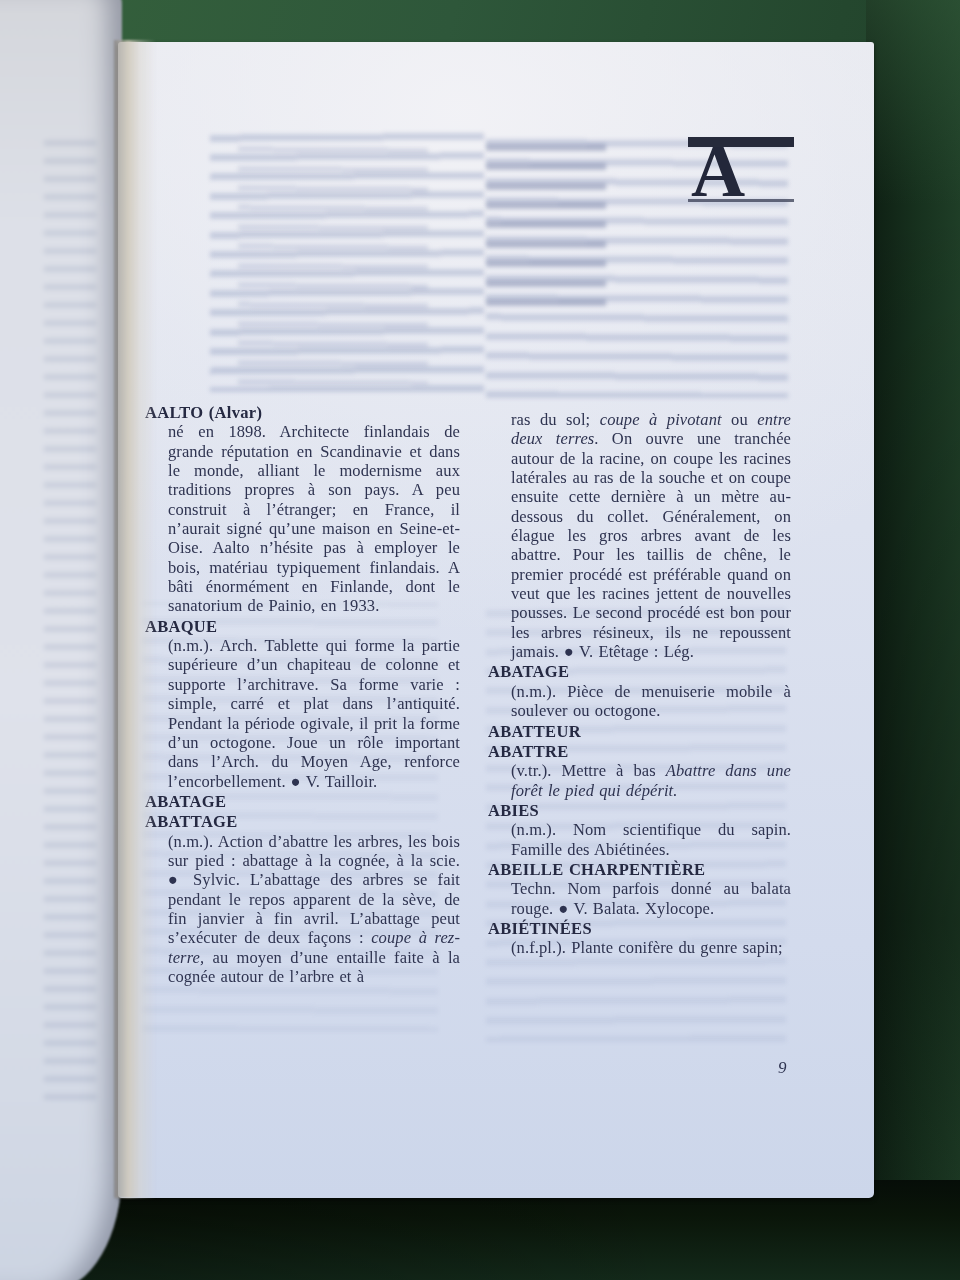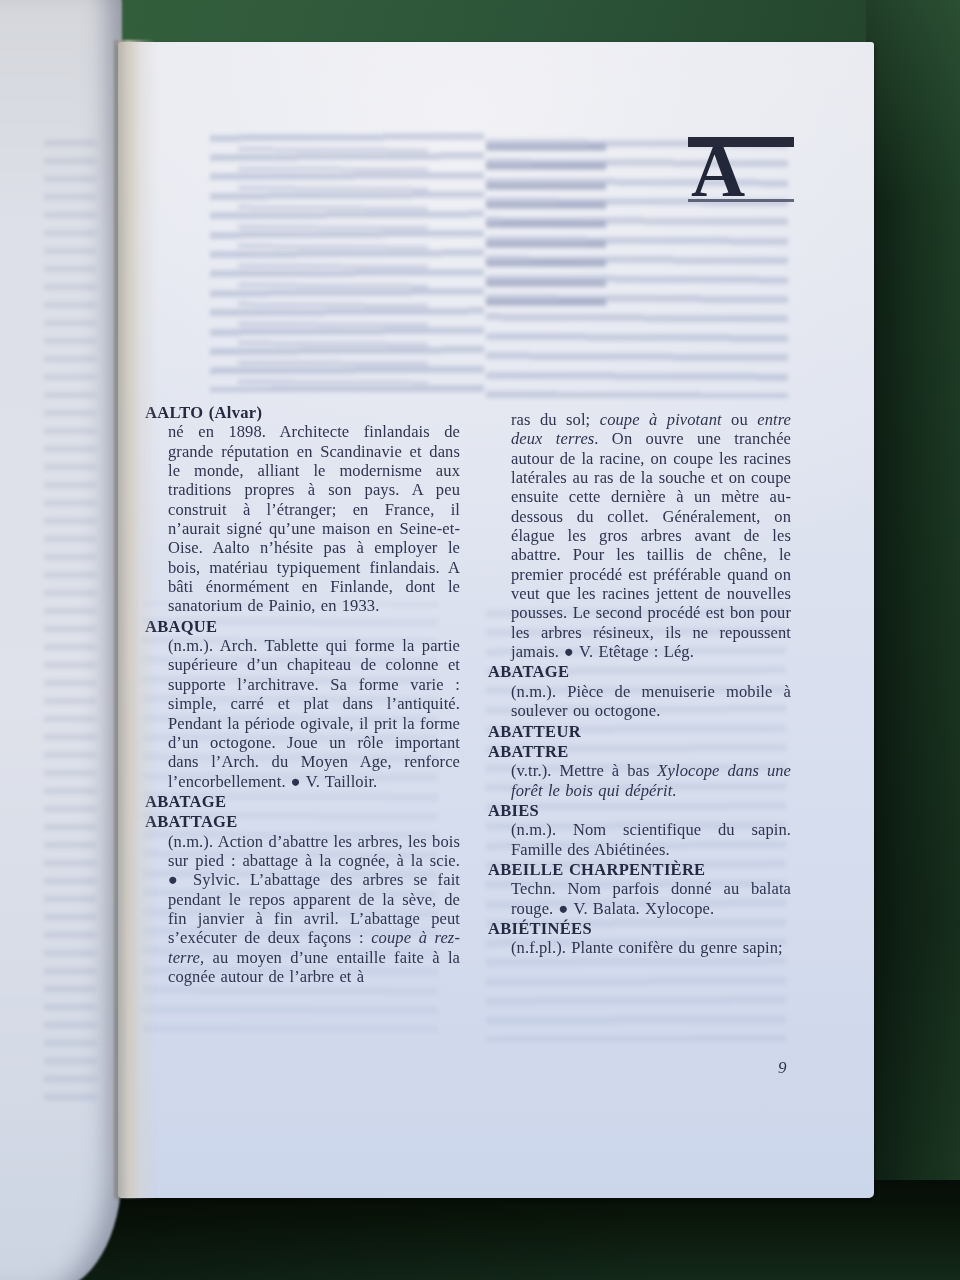--- a/index.html
+++ b/index.html
@@ -114,21 +114,21 @@
         </div>
         <div class="entry">
           <div class="headword">ABATAGE</div>
           <div class="body"><span>(n.m.). Pièce de menuiserie mobile à soulever ou octogone.</span></div>
         </div>
         <div class="entry">
           <div class="headword">ABATTEUR</div>
         </div>
         <div class="entry">
           <div class="headword">ABATTRE</div>
-          <div class="body"><span>(v.tr.). Mettre à bas </span><span class="it">Xylocope dans une forêt le bois qui dépérit.</span></div>
+          <div class="body"><span>(v.tr.). Mettre à bas </span><span class="it">Abattre dans une forêt le pied qui dépérit.</span></div>
         </div>
         <div class="entry">
           <div class="headword">ABIES</div>
           <div class="body"><span>(n.m.). Nom scientifique du sapin. Famille des Abiétinées.</span></div>
         </div>
         <div class="entry">
           <div class="headword">ABEILLE CHARPENTIÈRE</div>
           <div class="body"><span>Techn. Nom parfois donné au balata rouge. ● V. Balata. Xylocope.</span></div>
         </div>
         <div class="entry">

